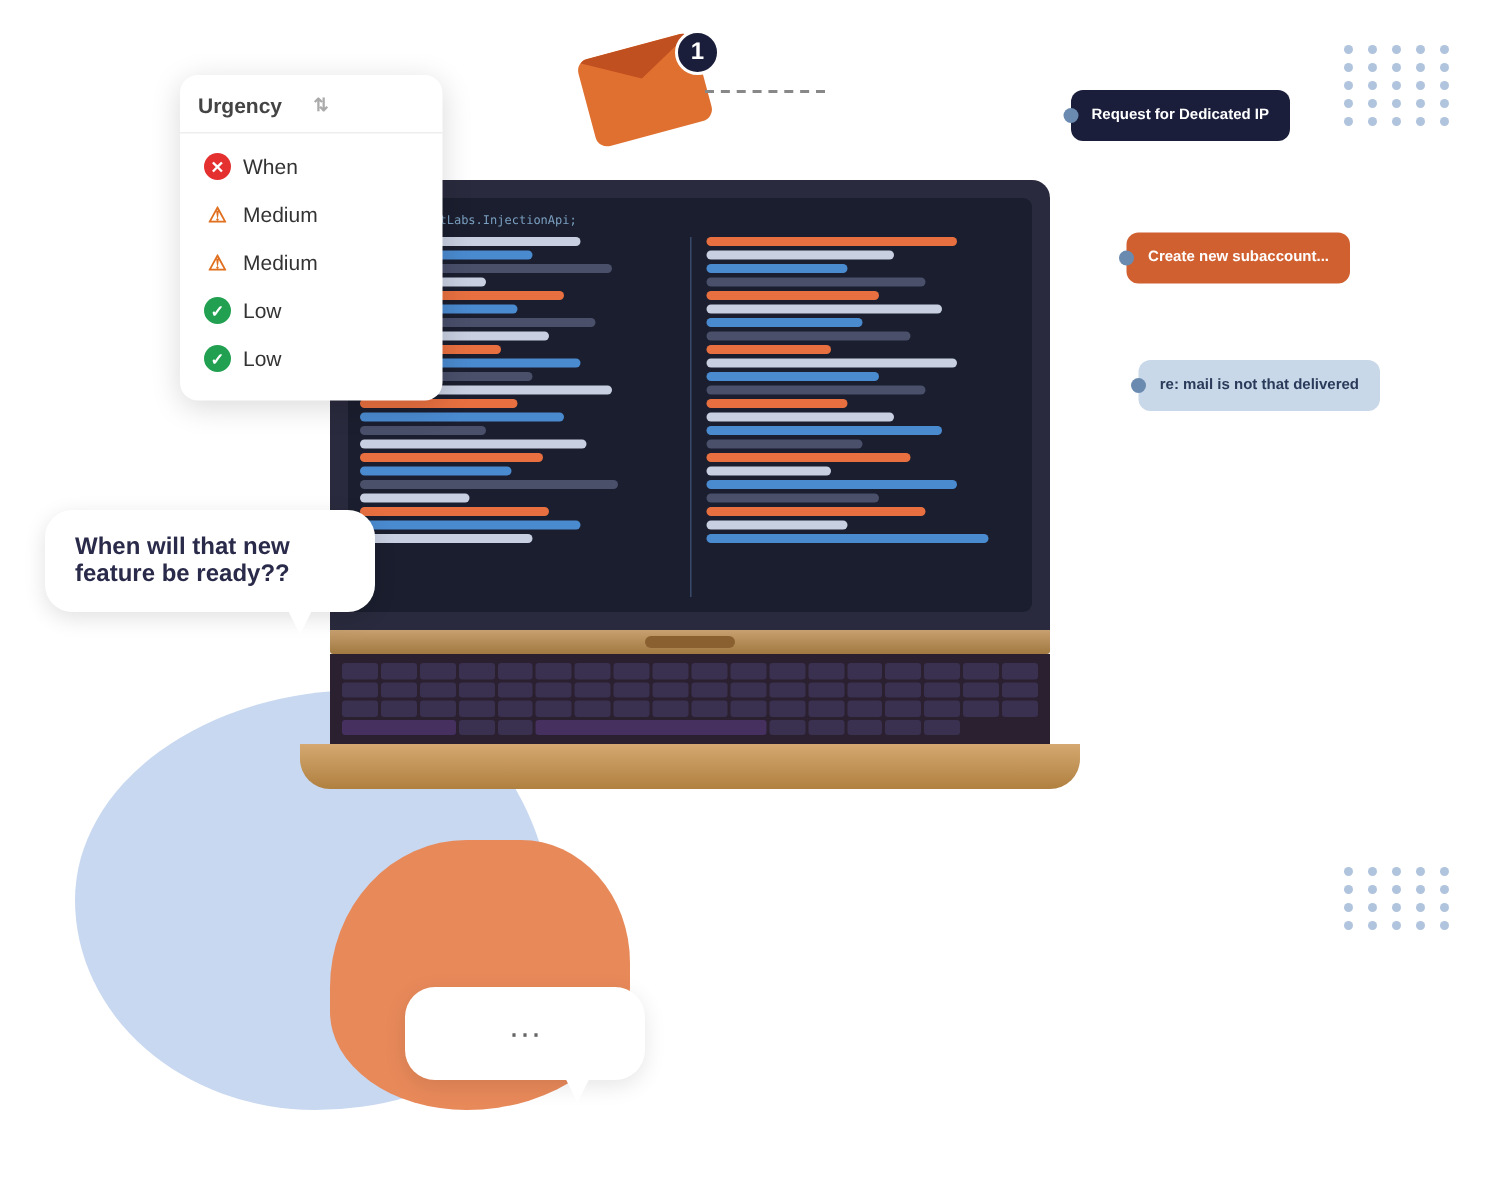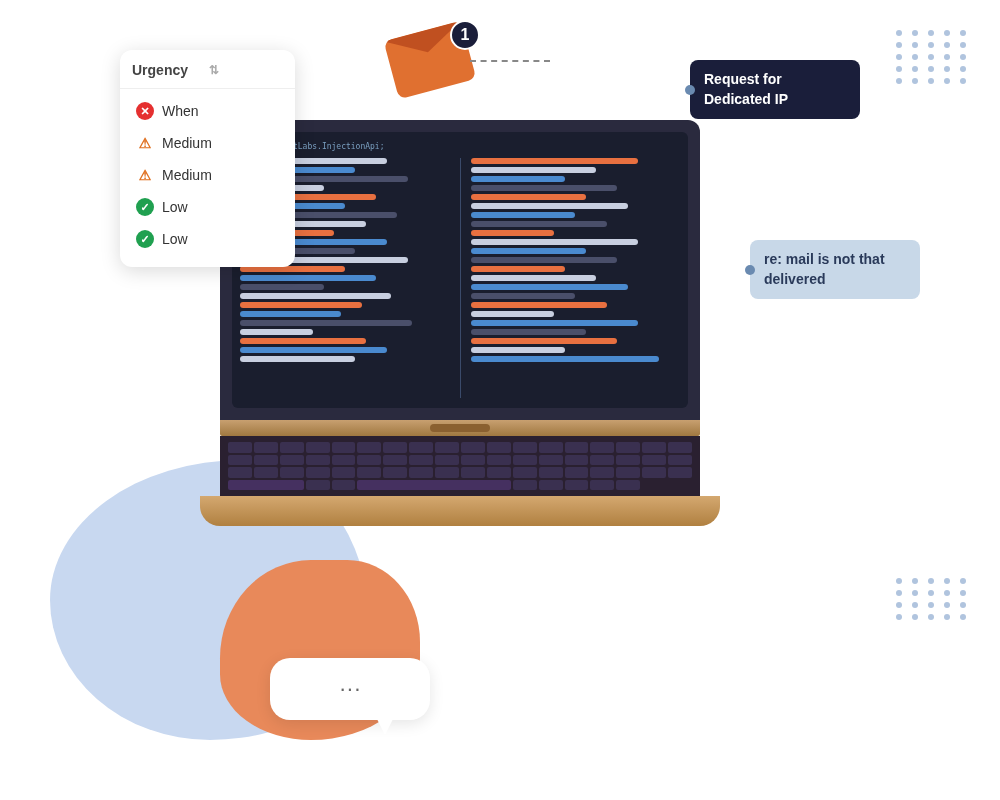--- a/index.html
+++ b/index.html
@@ -216,21 +216,21 @@
       height: 2px;
       border-top: 2px dashed #888;
     }
 
     
     .ticket-card {
       position: absolute;
       border-radius: 8px;
       padding: 10px 14px;
       font-weight: 700;
-      font-size: 14px;
+      font-size: 10px;
       line-height: 1.4;
       z-index: 20;
       max-width: 170px;
     }
     .ticket-dark {
       background: #1a1e3a;
       color: white;
       top: 60px;
       right: 140px;
     }
@@ -430,20 +430,24 @@
       <span>1</span>
     </div>
     <div class="dashed-line"></div>
   </div>
 
   <div class="ticket-card ticket-dark">
     <div class="ticket-dot"></div>
     <span>Request for Dedicated IP</span>
   </div>
 
+  <div class="ticket-card ticket-orange">
+    <div class="ticket-dot"></div>
+    <span>Create new subaccount...</span>
+  </div>
 
   <div class="ticket-card ticket-light">
     <div class="ticket-dot"></div>
     <span>re: mail is not that delivered</span>
   </div>
 
   <div class="laptop-container">
     <div class="laptop-screen-outer">
       <div class="laptop-screen-inner">
 
@@ -568,18 +572,21 @@
         <div class="key"></div>
           <div class="key"></div>
           <div class="key"></div>
           <div class="key"></div>
         <div class="key"></div>
       </div>
       <div class="laptop-base"></div>
     </div>
   </div>
 
+  <div class="speech-bubble-left">
+    <span>When will that new feature be ready??</span>
+  </div>
 
   <div class="speech-bubble-bottom">
     <span>···</span>
   </div>
 
 </div>
 
 </body></html>

